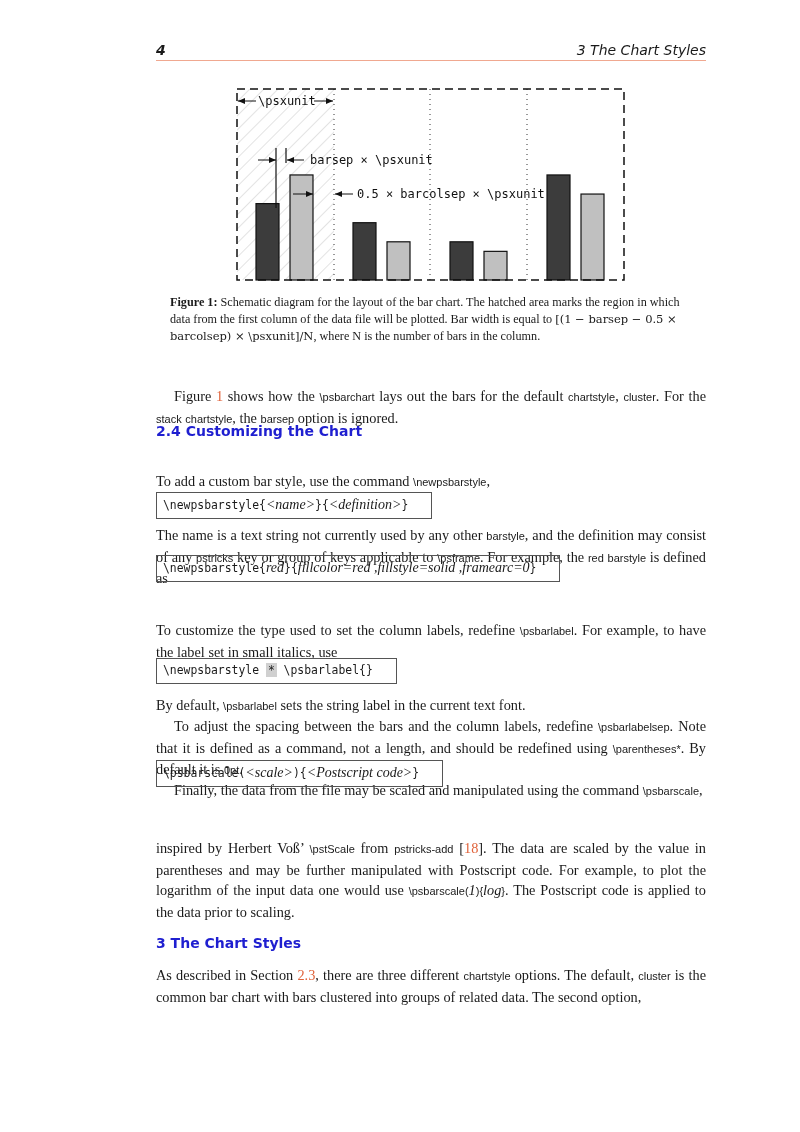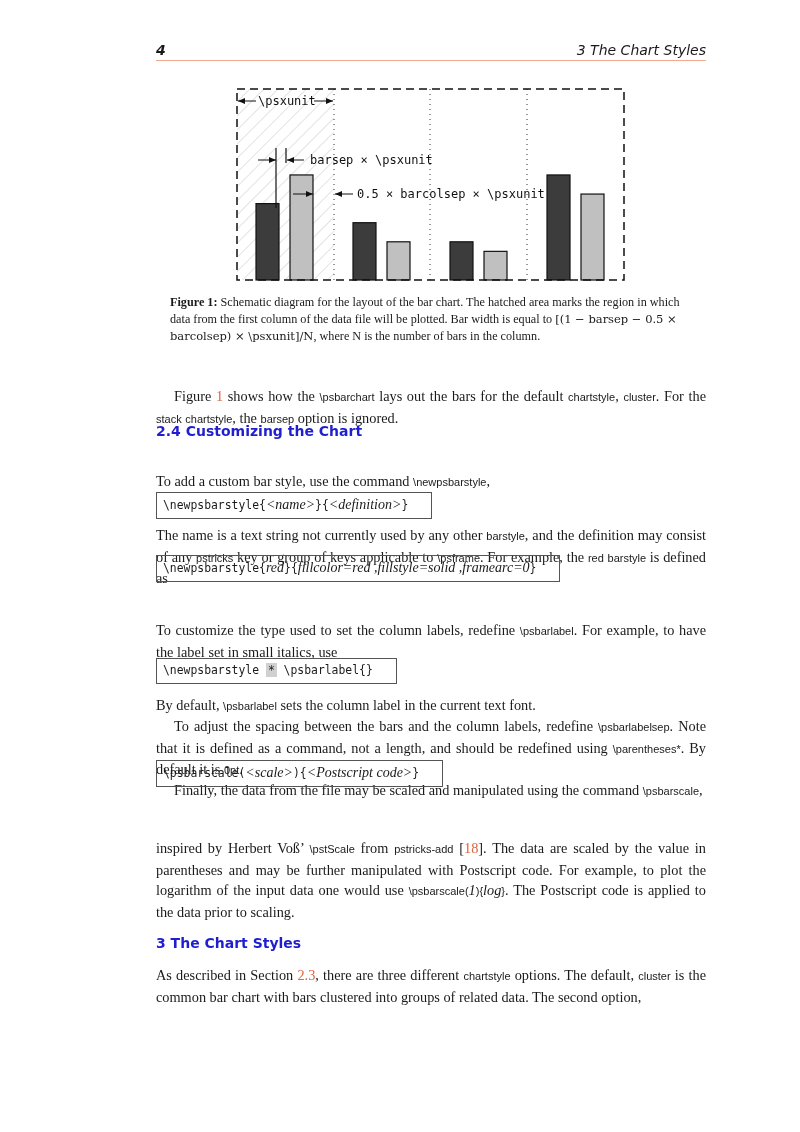--- a/index.html
+++ b/index.html
@@ -90,21 +90,21 @@
   <div class="codebox" style="top:492px"><span>\newpsbarstyle{</span><i>&lt;name&gt;</i><span>}{</span><i>&lt;definition&gt;</i><span>}</span></div>
 
   <div class="txt" style="top:525px"><span>The name is a text string not currently used by any other </span><span class="mono">barstyle</span><span>, and the definition may consist of any </span><span class="mono">pstricks</span><span> key or group of keys applicable to </span><span class="mono">\psframe</span><span>.  For example, the </span><span class="mono">red</span><span> </span><span class="mono">barstyle</span><span> is defined as</span></div>
 
   <div class="codebox" style="top:555px"><span>\newpsbarstyle{</span><i>red</i><span>}{</span><i>fillcolor=red ,fillstyle=solid ,framearc=0</i><span>}</span></div>
 
   <div class="txt" style="top:620px"><span>To customize the type used to set the column labels, redefine </span><span class="mono">\psbarlabel</span><span>.  For example, to have the label set in small italics, use</span></div>
 
   <div class="codebox" style="top:658px"><span>\newpsbarstyle</span> <span class="star">*</span> <span>\psbarlabel{}</span></div>
 
-  <div class="txt" style="top:695px"><span>By default, </span><span class="mono">\psbarlabel</span><span> sets the column label in the current text font.</span></div>
+  <div class="txt" style="top:695px"><span>By default, </span><span class="mono">\psbarlabel</span><span> sets the string label in the current text font.</span></div>
 
   <div class="txt indent" style="top:716px"><span>To adjust the spacing between the bars and the column labels, redefine </span><span class="mono">\psbarlabelsep</span><span>. Note that it is defined as a command, not a length, and should be redefined using </span><span class="mono">\parentheses*</span><span>. By default it is </span><span class="mono">0pt</span><span>.</span></div>
 
   <div class="txt indent" style="top:780px"><span>Finally, the data from the file may be scaled and manipulated using the command </span><span class="mono">\psbarscale</span><span>,</span></div>
 
   <div class="codebox" style="top:760px"><span>\psbarscale(</span><i>&lt;scale&gt;</i><span>){</span><i>&lt;Postscript code&gt;</i><span>}</span></div>
 
   <div class="txt" style="top:838px"><span>inspired by Herbert Voß’ </span><span class="mono">\pstScale</span><span> from </span><span class="mono">pstricks-add</span><span> [</span><a class="ref">18</a><span>]. The data are scaled by the value in parentheses and may be further manipulated with Postscript code.  For example, to plot the logarithm of the input data one would use </span><span class="mono">\psbarscale(</span><i>1</i><span class="mono">){</span><i>log</i><span class="mono">}</span><span>.  The Postscript code is applied to the data prior to scaling.</span></div>
 
   <div class="sec" style="top:935px">3  The Chart Styles</div>

